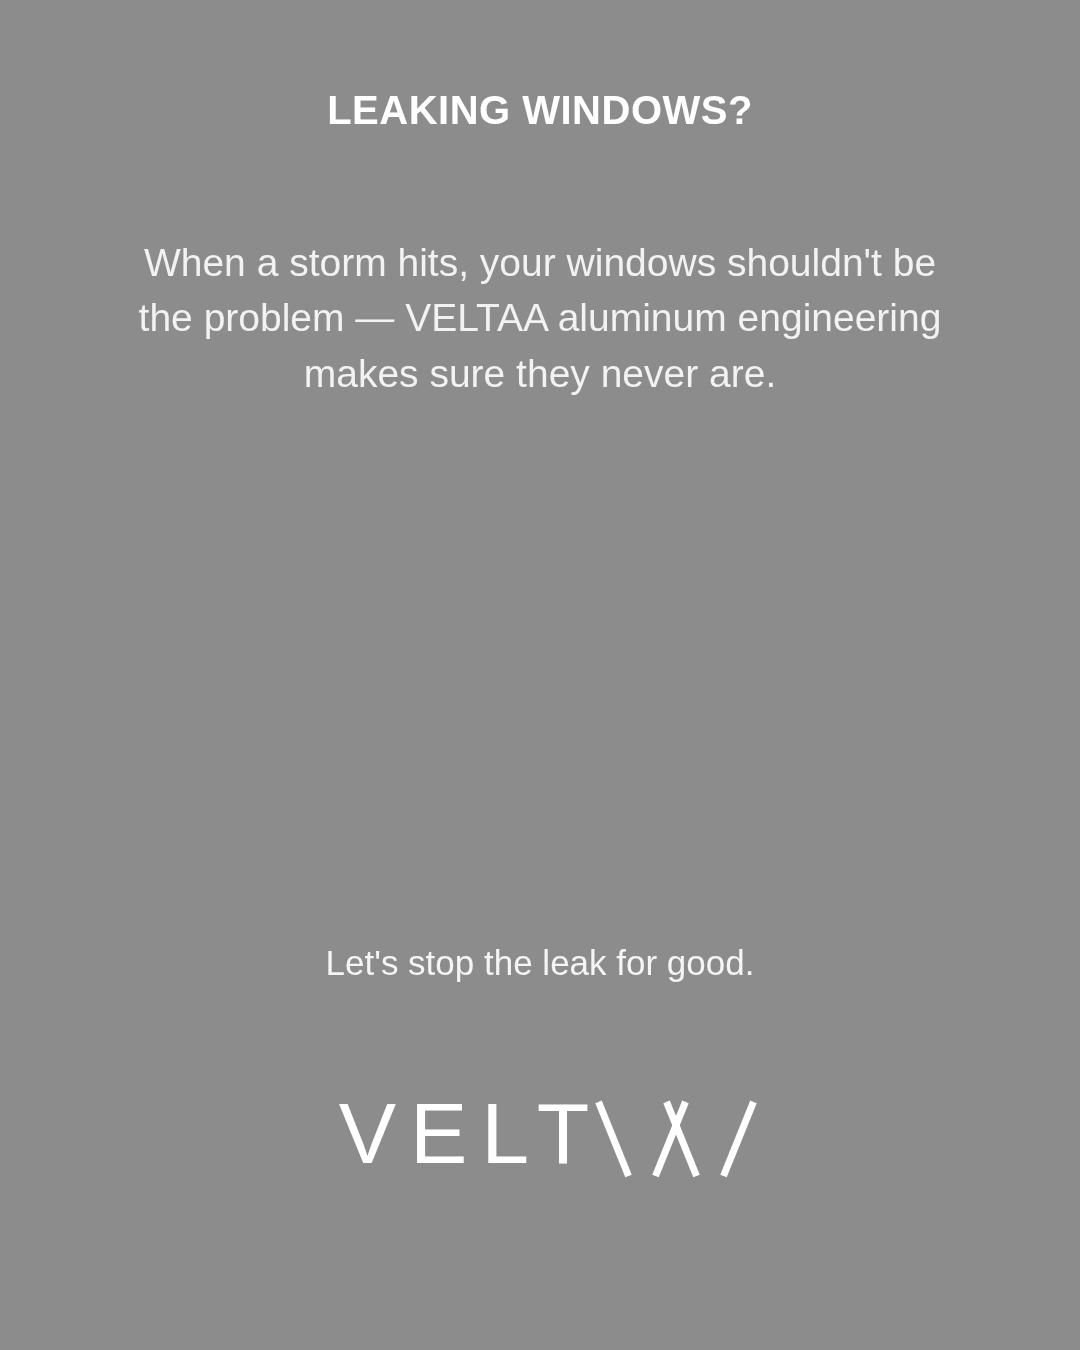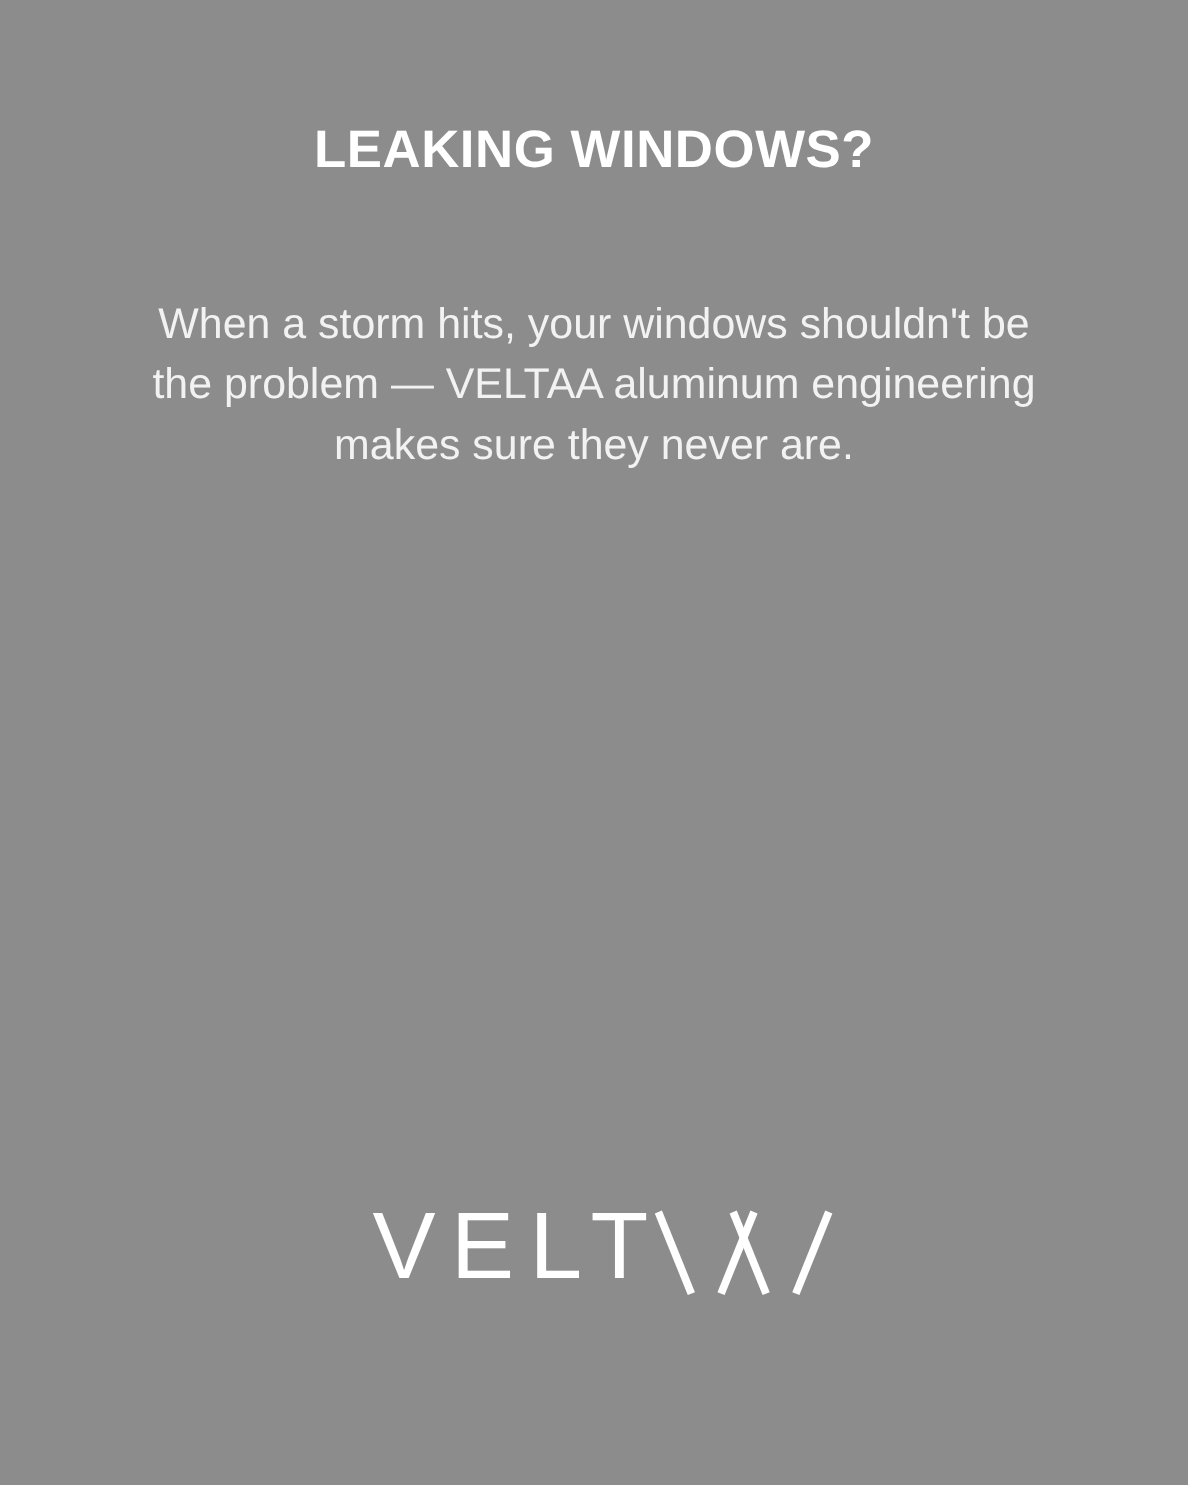--- a/index.html
+++ b/index.html
@@ -16,22 +16,22 @@
   .poster {
     position: relative;
     width: 1080px;
     height: 1350px;
     background: #8c8c8c;
     display: flex;
     flex-direction: column;
     align-items: center;
   }
   .headline {
-    margin-top: 108px;
-    font-size: 48px;
+    margin-top: 86px;
+    font-size: 40px;
     font-weight: bold;
     letter-spacing: 0.5px;
     color: #ffffff;
     text-align: right;
     line-height: 1.2;
   }
   .body-copy {
     margin-top: 101px;
     width: 830px;
     font-size: 39px;
@@ -104,20 +104,21 @@
 </style>
 </head>
 <body>
 
 <div class="poster">
 
   <div class="headline">LEAKING WINDOWS?</div>
 
   <div class="body-copy">When a storm hits, your windows shouldn't be the problem — VELTAA aluminum engineering makes sure they never are.</div>
 
+  <div class="cta">Let's stop the leak for good.</div>
 
   <div class="logo-wrap">
     <div class="logo">
       <span class="logo-text">VELT</span>
       <span class="logo-marks">
         <span class="chev"></span>
         <span class="chev"></span>
       </span>
     </div>
   </div>

